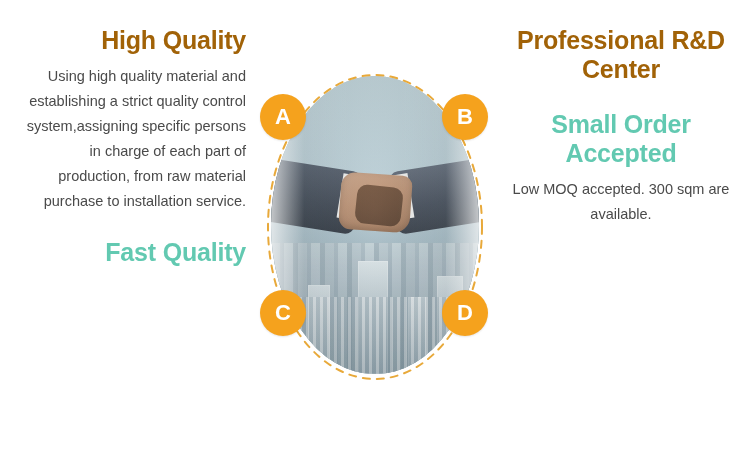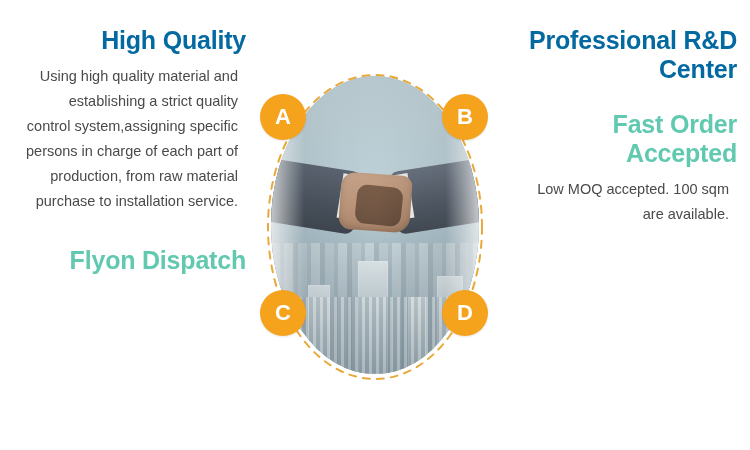--- a/index.html
+++ b/index.html
@@ -26,39 +26,39 @@
     left: 18px;
     top: 26px;
     width: 228px;
     text-align: right;
   }
   .col-right {
     position: absolute;
     left: 505px;
     top: 26px;
     width: 232px;
-    text-align: right;
+    text-align: center;
   }
 
   .block-title {
-    color: #0369a1;
+    color: #a16207;
     font-size: 25px;
     font-weight: bold;
     line-height: 29px;
     margin: 0 0 9px 0;
     letter-spacing: -0.2px;
   }
   .block-title.green2 {
     color: #62c9b1;
   }
   .block-body {
     color: #4a4a4a;
     font-size: 14.5px;
     line-height: 25px;
-    margin: 8px;
+    margin: 0;
   }
 
   .gap-left {
     height: 24px;
   }
   .gap-right {
     height: 17px;
   }
 
   
@@ -218,30 +218,30 @@
 <body>
 
 <div class="infographic">
 
   <div class="col-left">
     <h2 class="block-title">High Quality</h2>
     <p class="block-body">Using high quality material and establishing a strict quality control system,assigning specific persons in charge of each part of production, from raw material purchase to installation service.</p>
 
     <div class="gap-left"></div>
 
-    <h2 class="block-title green2">Flyon Dispatch</h2>
+    <h2 class="block-title green2">Fast Quality</h2>
   </div>
 
   <div class="col-right">
     <h2 class="block-title">Professional R&amp;D Center</h2>
 
     <div class="gap-right"></div>
 
-    <h2 class="block-title green2">Fast Order Accepted</h2>
-    <p class="block-body">Low MOQ accepted. 100 sqm are available.</p>
+    <h2 class="block-title green2">Small Order Accepted</h2>
+    <p class="block-body">Low MOQ accepted. 300 sqm are available.</p>
   </div>
 
   <div class="center-wrap">
 
     <div class="photo-oval">
       <div class="ph-sky"></div>
       <div class="ph-city"></div>
       <div class="ph-tower t1"></div>
       <div class="ph-tower t2"></div>
       <div class="ph-tower t3"></div>

